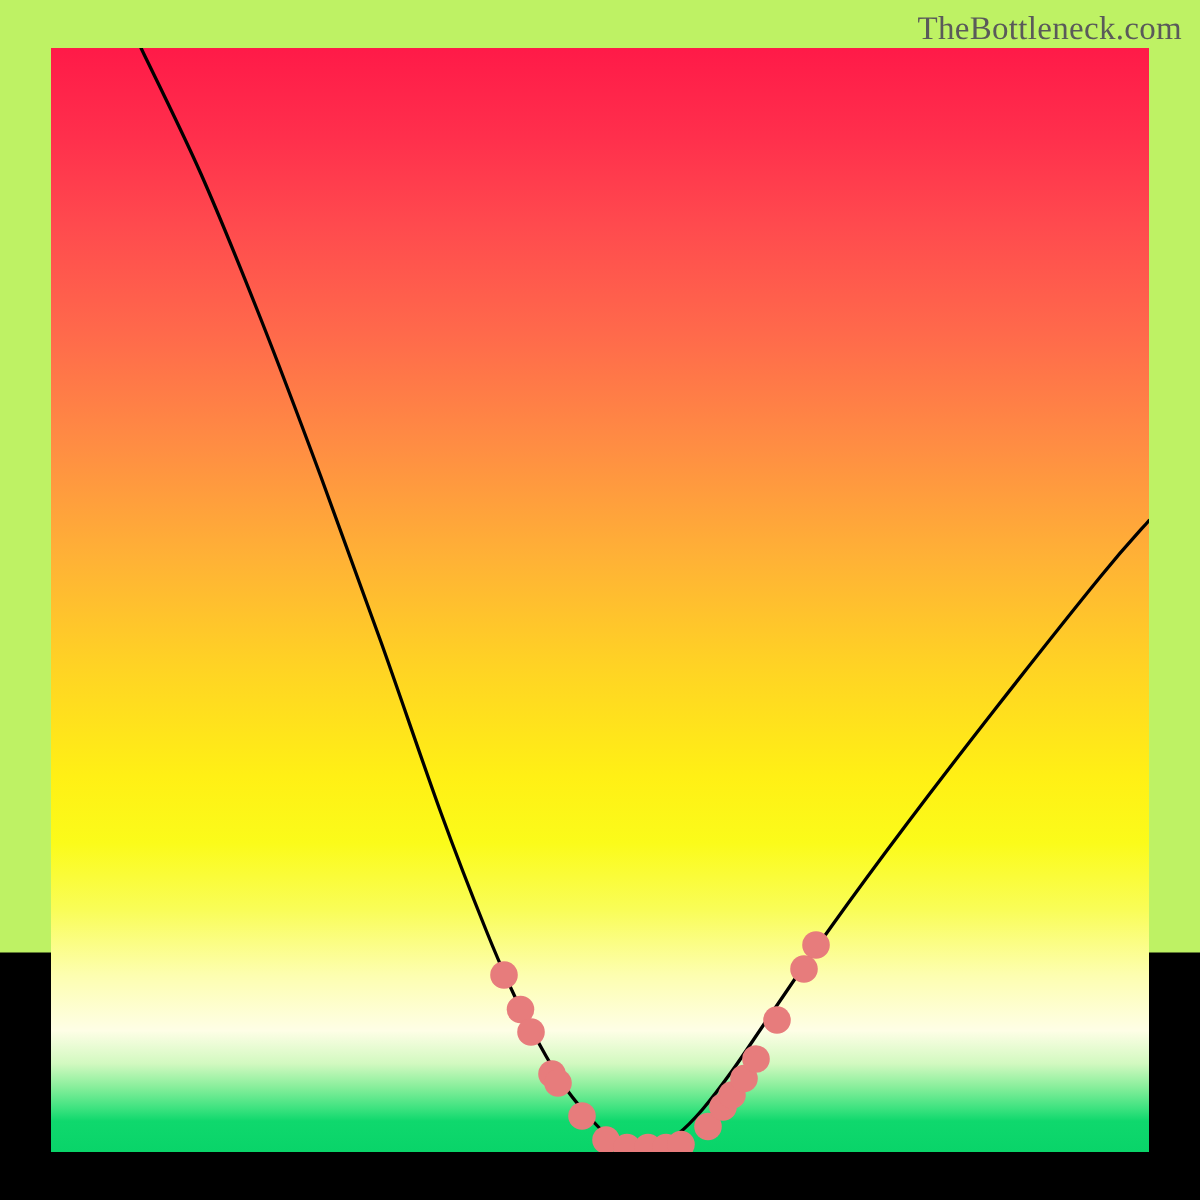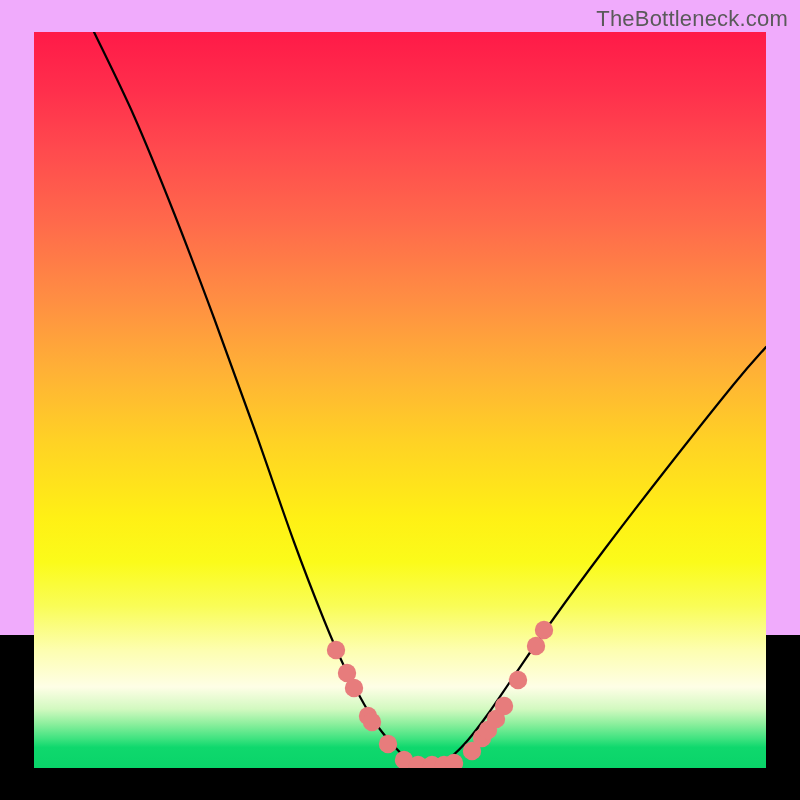--- a/index.html
+++ b/index.html
@@ -10,21 +10,22 @@
     background: #000;
     overflow: hidden;
     font-family: Arial, Helvetica, sans-serif;
   }
   .frame {
     position: absolute;
     top: 0;
     left: 0;
     width: 800px;
     height: 635px;
-    background: #f0abfc;
+    background: #bef264;
+    font-family: Liberation Serif, serif;
   }
   .plot-area {
     position: absolute;
     top: 32px;
     left: 34px;
     width: 732px;
     height: 736px;
     overflow: hidden;
   }
   .gradient {

